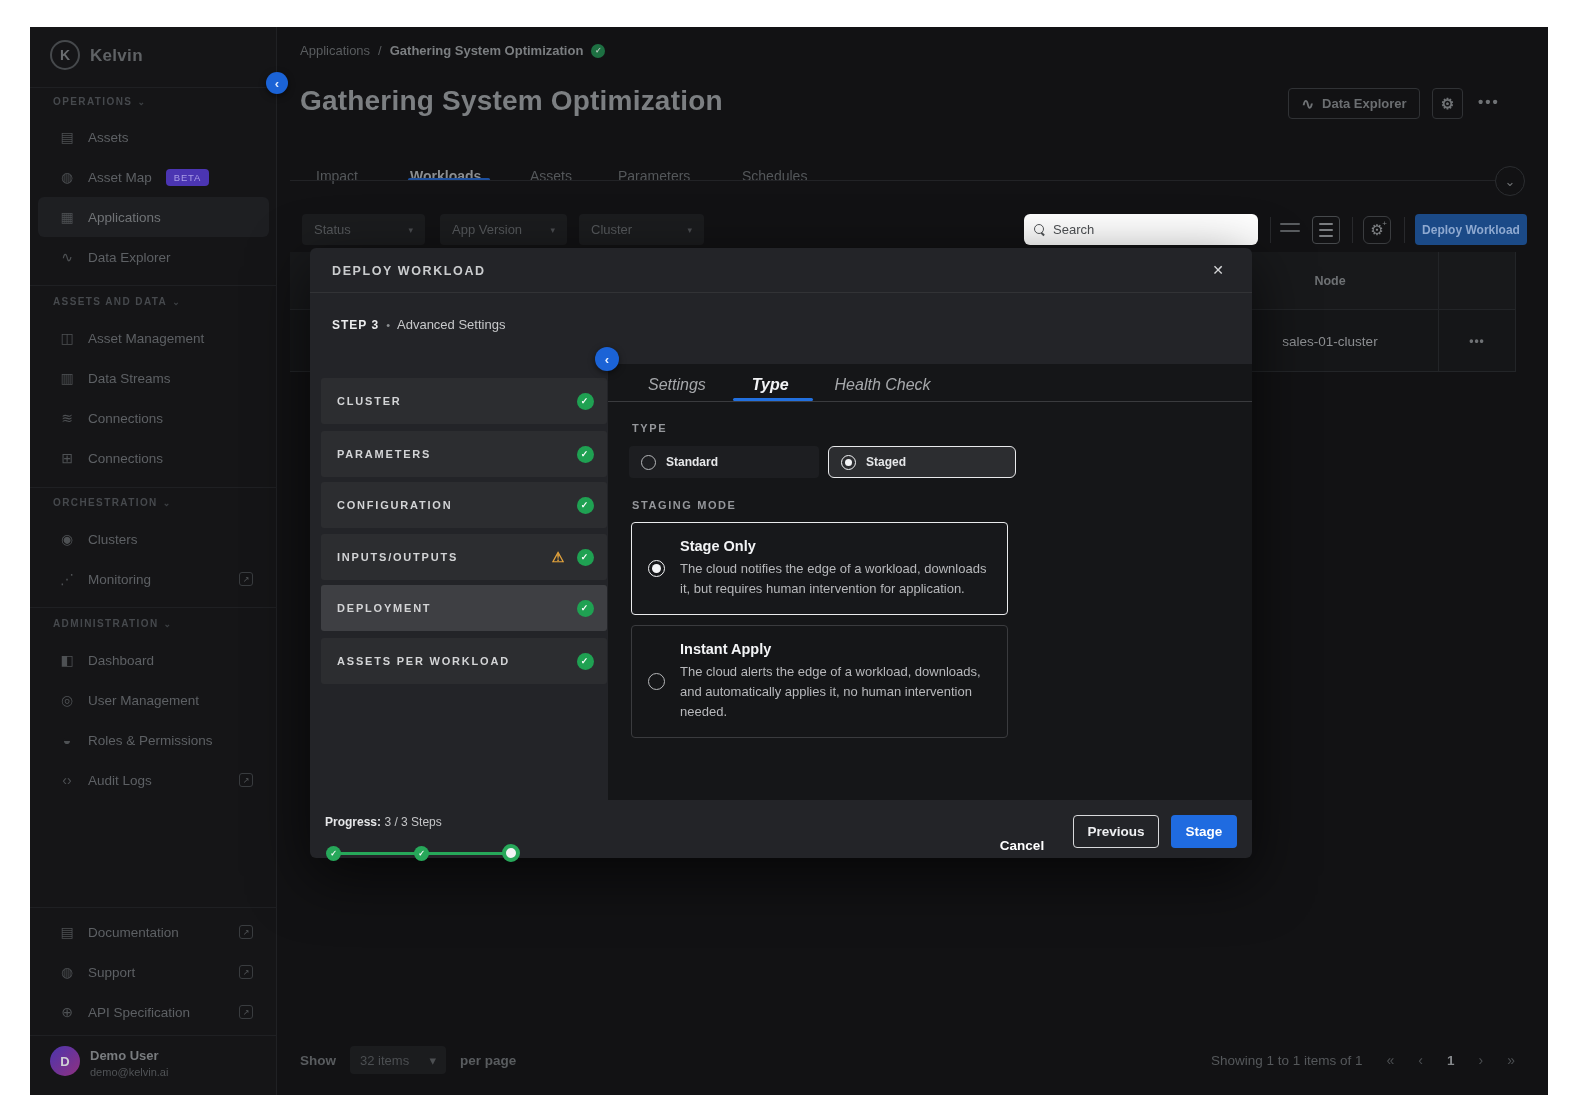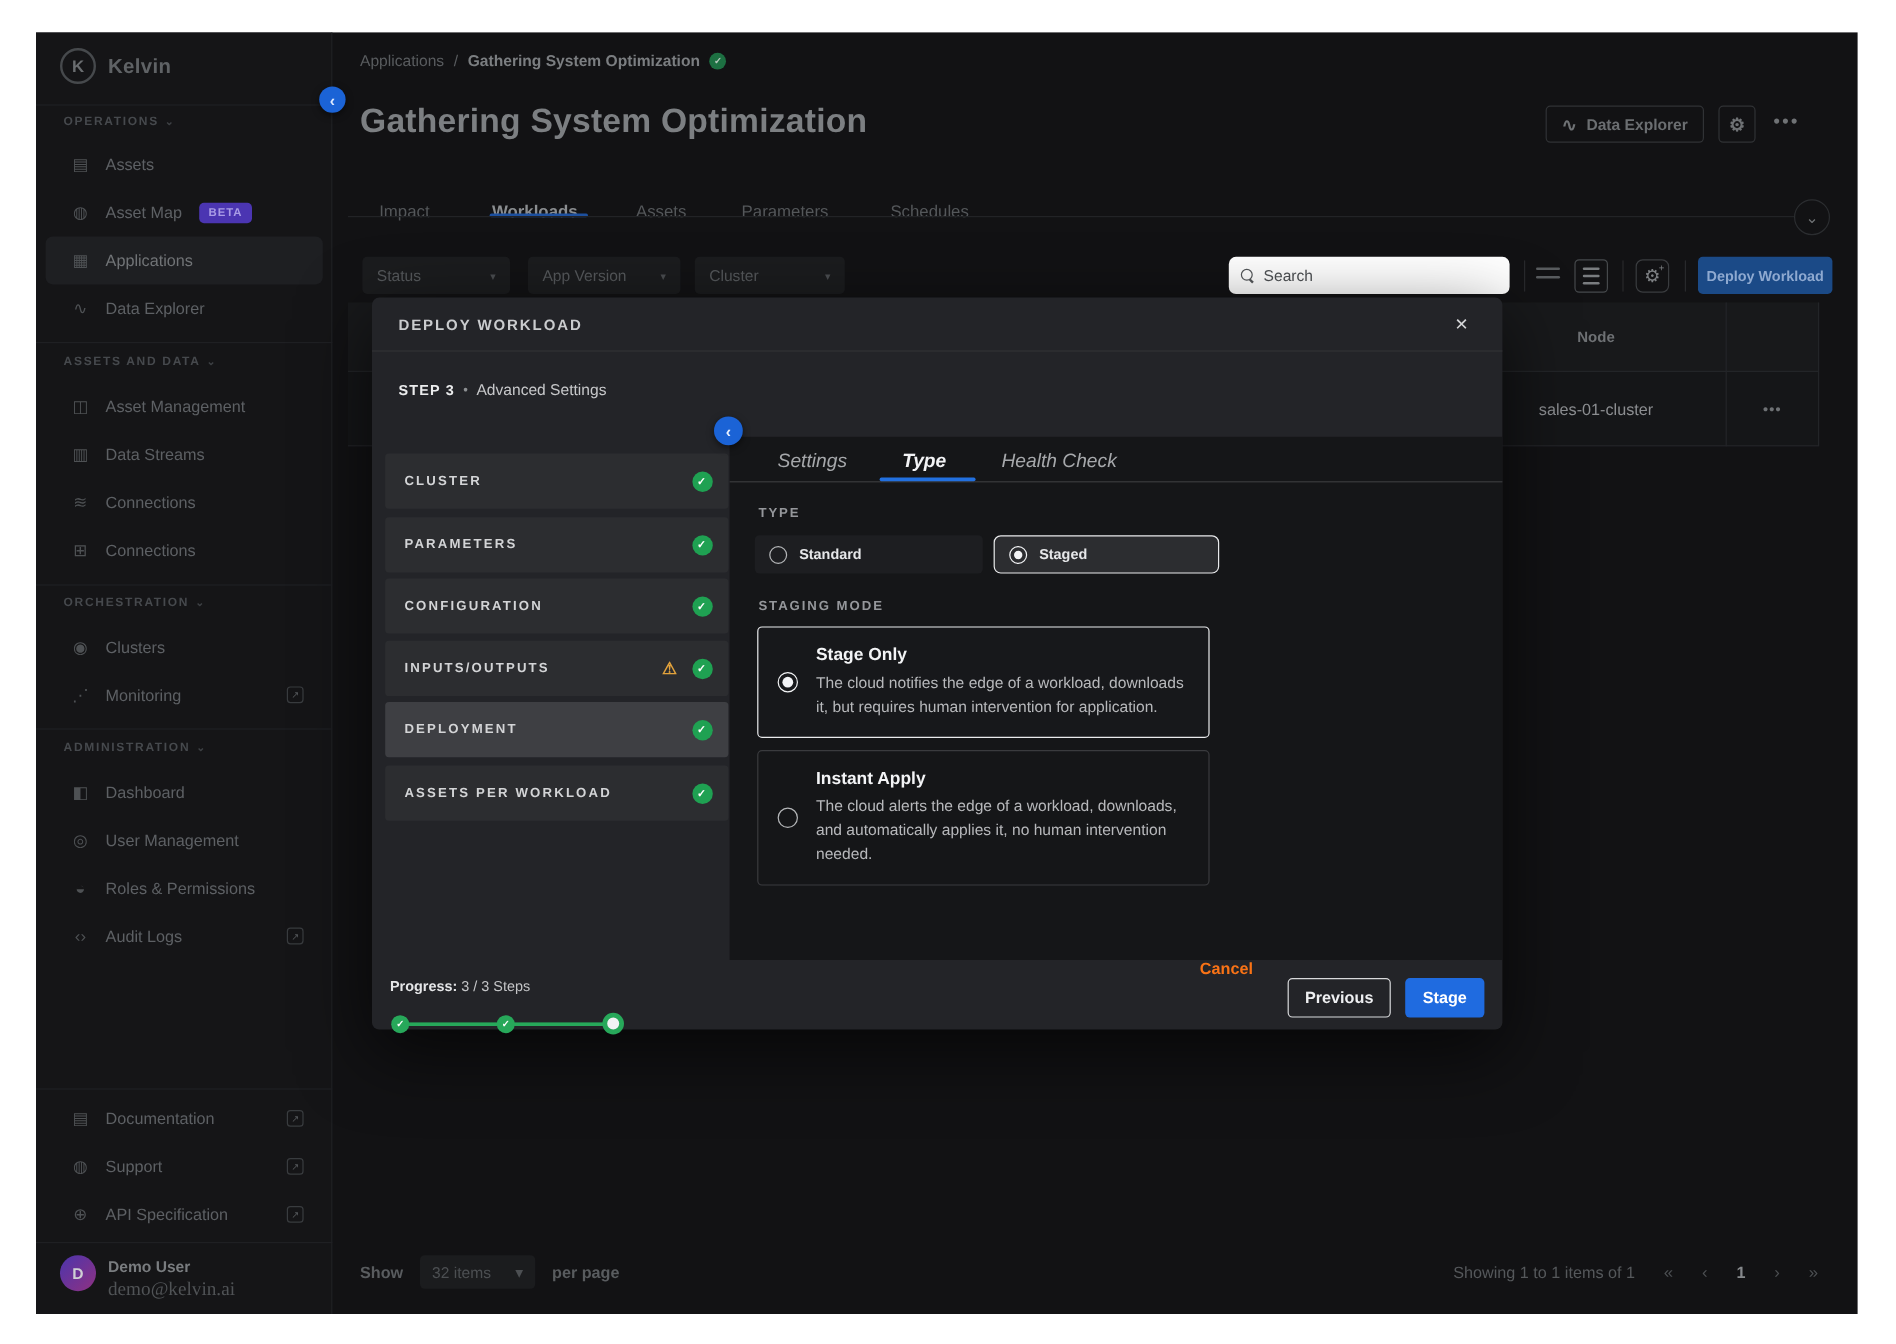--- a/index.html
+++ b/index.html
@@ -13,25 +13,25 @@
   .sb-div { position:absolute; left:0; width:247px; height:1px; background:#1f2023; }
   .logo-circle { position:absolute; left:20px; top:13px; width:30px; height:30px; border:2px solid #46494c; border-radius:50%; color:#6a6d70; font-size:14px; font-weight:bold; display:flex; align-items:center; justify-content:center; }
   .brand { position:absolute; left:60px; top:19px; font-size:17px; font-weight:bold; color:#5f6265; letter-spacing:.3px; }
   .collapse-btn { position:absolute; left:236px; top:45px; width:22px; height:22px; background:#1b63d6; border-radius:50%; color:#dfeafe; font-size:13px; font-weight:bold; display:flex; align-items:center; justify-content:center; z-index:6; box-shadow:0 2px 6px rgba(0,0,0,.5); }
   .sb-section { position:absolute; left:23px; font-size:10px; font-weight:bold; letter-spacing:1.4px; color:#46494d; }
   .sb-section .car { font-size:9px; margin-left:5px; color:#3d4044; }
   .sb-item { position:absolute; left:0; width:247px; height:40px; display:flex; align-items:center; color:#5d6064; font-size:13.5px; }
   .sb-item .ic { width:18px; margin-left:28px; margin-right:12px; text-align:center; font-size:14px; color:#4e5154; flex:none; }
   .sb-item.active { left:8px; width:231px; background:#1e1f22; border-radius:6px; color:#707376; }
   .sb-item.active .ic { margin-left:20px; }
-  .badge-beta { margin-left:14px; background:#4b35b2; color:#a99ce6; font-size:9.5px; font-weight:bold; padding:3px 8px; border-radius:4px; letter-spacing:.8px; }
+  .badge-beta { margin-left:14px; background:#4b35b2; color:#a99ce6; font-size:9.5px; font-weight:normal; padding:3px 8px; border-radius:4px; letter-spacing:.8px; }
   .ext { margin-left:auto; margin-right:24px; width:14px; height:14px; border:1px solid #393c3f; border-radius:3px; color:#54575a; font-size:8px; display:flex; align-items:center; justify-content:center; flex:none; }
   .avatar { position:absolute; left:20px; top:1019px; width:30px; height:30px; border-radius:50%; background:linear-gradient(135deg,#4c35ad,#8f3181); color:#cfd0d4; font-size:13px; font-weight:bold; display:flex; align-items:center; justify-content:center; }
   .user-name { position:absolute; left:60px; top:1021px; font-size:13px; font-weight:bold; color:#797c7f; }
-  .user-email { position:absolute; left:60px; top:1039px; font-size:16px; color:#505356;font-family:Liberation Serif, serif; }
+  .user-email { position:absolute; left:60px; top:1039px; font-size:11px; color:#505356; }
 
   
   .crumbs { position:absolute; left:270px; top:16px; display:flex; align-items:center; gap:8px; font-size:13px; color:#595c5f; }
   .crumb-cur { font-weight:bold; color:#7b7e81; }
   .crumb-chk { width:14px; height:14px; border-radius:50%; background:#1d7042; color:#b9c9bf; font-size:8px; font-weight:bold; display:flex; align-items:center; justify-content:center; }
   .page-title { position:absolute; left:270px; top:58px; font-size:28px; font-weight:bold; color:#7c7f82; letter-spacing:.2px; }
   .btn-outline { border:1px solid #303235; border-radius:4px; background:transparent; color:#6b6e71; display:flex; align-items:center; justify-content:center; gap:8px; font-size:13px; font-weight:bold; }
   .hdr-ic { font-size:15px; color:#6f7275; }
   .dots { position:absolute; left:1448px; top:66px; font-size:15px; color:#6f7275; letter-spacing:2px; font-weight:bold; }
 
@@ -117,21 +117,21 @@
   .cb-strip { position:absolute; left:0; top:408px; width:644px; height:28px; background:#1c1d20; border-top:1px solid #2c2d30; display:flex; align-items:center; padding-left:22px; gap:10px; }
   .checkbox { width:14px; height:14px; border:1.5px solid #e9eaec; border-radius:2px; flex:none; }
   .cb-label { font-size:12.5px; color:#e5e6e8; }
 
   .m-progress-label { position:absolute; left:15px; top:567px; font-size:12px; color:#c4c5c7; }
   .m-progress-label b { color:#e5e6e8; }
   .prog-line { position:absolute; left:22px; top:604px; width:180px; height:3px; background:#27a85a; }
   .prog-node { position:absolute; width:15px; height:15px; border-radius:50%; background:#27a85a; color:#fff; font-size:8px; font-weight:bold; display:flex; align-items:center; justify-content:center; top:598px; }
   .prog-end { position:absolute; left:192px; top:596px; width:18px; height:18px; border-radius:50%; background:#f2f3f5; border:4px solid #27a85a; }
 
-  .m-cancel { position:absolute; left:683px; top:552px; width:58px; font-size:13.5px; font-weight:bold; color:#f97316; text-align:center; }
+  .m-cancel { position:absolute; left:683px; top:590px; width:58px; font-size:13.5px; font-weight:bold; color:#ffffff; text-align:center; }
   .m-prev { position:absolute; left:763px; top:567px; width:86px; height:33px; border:1.5px solid #d8d9db; border-radius:4px; background:transparent; color:#eeeff1; font-size:13.5px; font-weight:bold; display:flex; align-items:center; justify-content:center; }
   .m-stage { position:absolute; left:861px; top:567px; width:66px; height:33px; background:#1f6be0; border-radius:4px; color:#ffffff; font-size:13.5px; font-weight:bold; display:flex; align-items:center; justify-content:center; }
 </style>
 </head>
 <body>
 
 <div id="app">
 
   <div id="sidebar">
     <div class="logo-circle">K</div>

